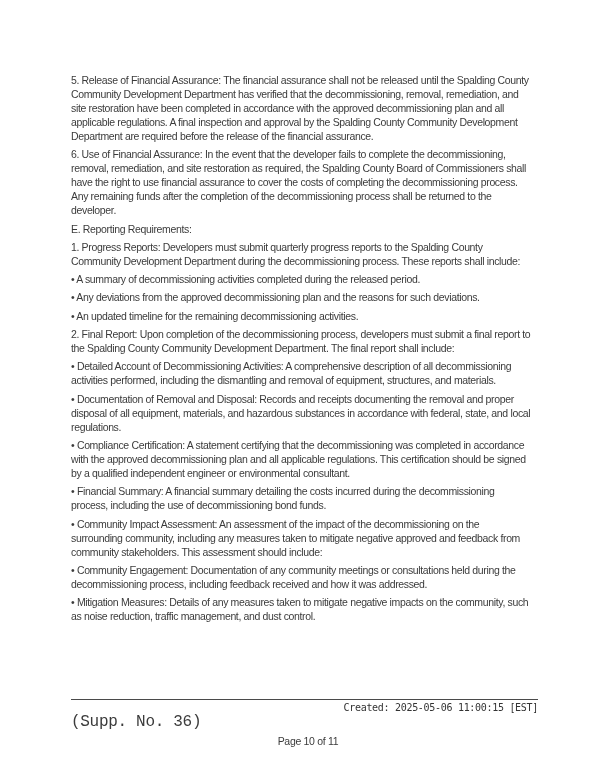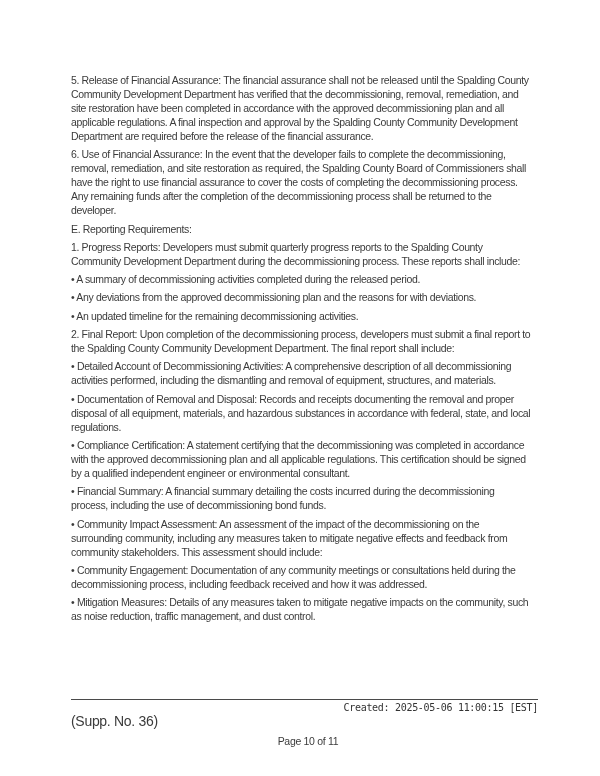--- a/index.html
+++ b/index.html
@@ -46,23 +46,24 @@
     font-family: "DejaVu Sans Mono", monospace;
     font-size: 10px;
     letter-spacing: -0.3px;
     color: #333333;
     white-space: nowrap;
   }
   .supp-note {
     position: absolute;
     left: 71px;
     top: 704px;
-    font-size: 14px;
+    font-size: 16px;
     letter-spacing: -0.3px;
     color: #3b3b3b;
+    font-family: Liberation Mono, monospace;
   }
   .page-number {
     position: absolute;
     left: 8px;
     top: 726px;
     width: 100%;
     text-align: center;
     font-size: 10.5px;
     letter-spacing: -0.3px;
     color: #3b3b3b;
@@ -72,28 +73,28 @@
 <body>
 
 <div class="page">
 
   <div class="doc-body">
     <p>5. Release of Financial Assurance: The financial assurance shall not be released until the Spalding County Community Development Department has verified that the decommissioning, removal, remediation, and site restoration have been completed in accordance with the approved decommissioning plan and all applicable regulations. A final inspection and approval by the Spalding County Community Development Department are required before the release of the financial assurance.</p>
     <p>6. Use of Financial Assurance: In the event that the developer fails to complete the decommissioning, removal, remediation, and site restoration as required, the Spalding County Board of Commissioners shall have the right to use financial assurance to cover the costs of completing the decommissioning process. Any remaining funds after the completion of the decommissioning process shall be returned to the developer.</p>
     <p>E. Reporting Requirements:</p>
     <p>1. Progress Reports: Developers must submit quarterly progress reports to the Spalding County Community Development Department during the decommissioning process. These reports shall include:</p>
     <p>• A summary of decommissioning activities completed during the released period.</p>
-    <p>• Any deviations from the approved decommissioning plan and the reasons for with deviations.</p>
+    <p>• Any deviations from the approved decommissioning plan and the reasons for such deviations.</p>
     <p>• An updated timeline for the remaining decommissioning activities.</p>
     <p>2. Final Report: Upon completion of the decommissioning process, developers must submit a final report to the Spalding County Community Development Department. The final report shall include:</p>
     <p>• Detailed Account of Decommissioning Activities: A comprehensive description of all decommissioning activities performed, including the dismantling and removal of equipment, structures, and materials.</p>
     <p>• Documentation of Removal and Disposal: Records and receipts documenting the removal and proper disposal of all equipment, materials, and hazardous substances in accordance with federal, state, and local regulations.</p>
     <p>• Compliance Certification: A statement certifying that the decommissioning was completed in accordance with the approved decommissioning plan and all applicable regulations. This certification should be signed by a qualified independent engineer or environmental consultant.</p>
     <p>• Financial Summary: A financial summary detailing the costs incurred during the decommissioning process, including the use of decommissioning bond funds.</p>
-    <p>• Community Impact Assessment: An assessment of the impact of the decommissioning on the surrounding community, including any measures taken to mitigate negative effects and feedback from community stakeholders. This assessment should include:</p>
+    <p>• Community Impact Assessment: An assessment of the impact of the decommissioning on the surrounding community, including any measures taken to mitigate negative approved and feedback from community stakeholders. This assessment should include:</p>
     <p>• Community Engagement: Documentation of any community meetings or consultations held during the decommissioning process, including feedback received and how it was addressed.</p>
     <p>• Mitigation Measures: Details of any measures taken to mitigate negative impacts on the community, such as noise reduction, traffic management, and dust control.</p>
   </div>
 
   <div class="footer-rule"></div>
 
   <div class="created-stamp">Created: 2025-05-06 11:00:15 [EST]</div>
 
   <div class="supp-note">(Supp. No. 36)</div>
 

